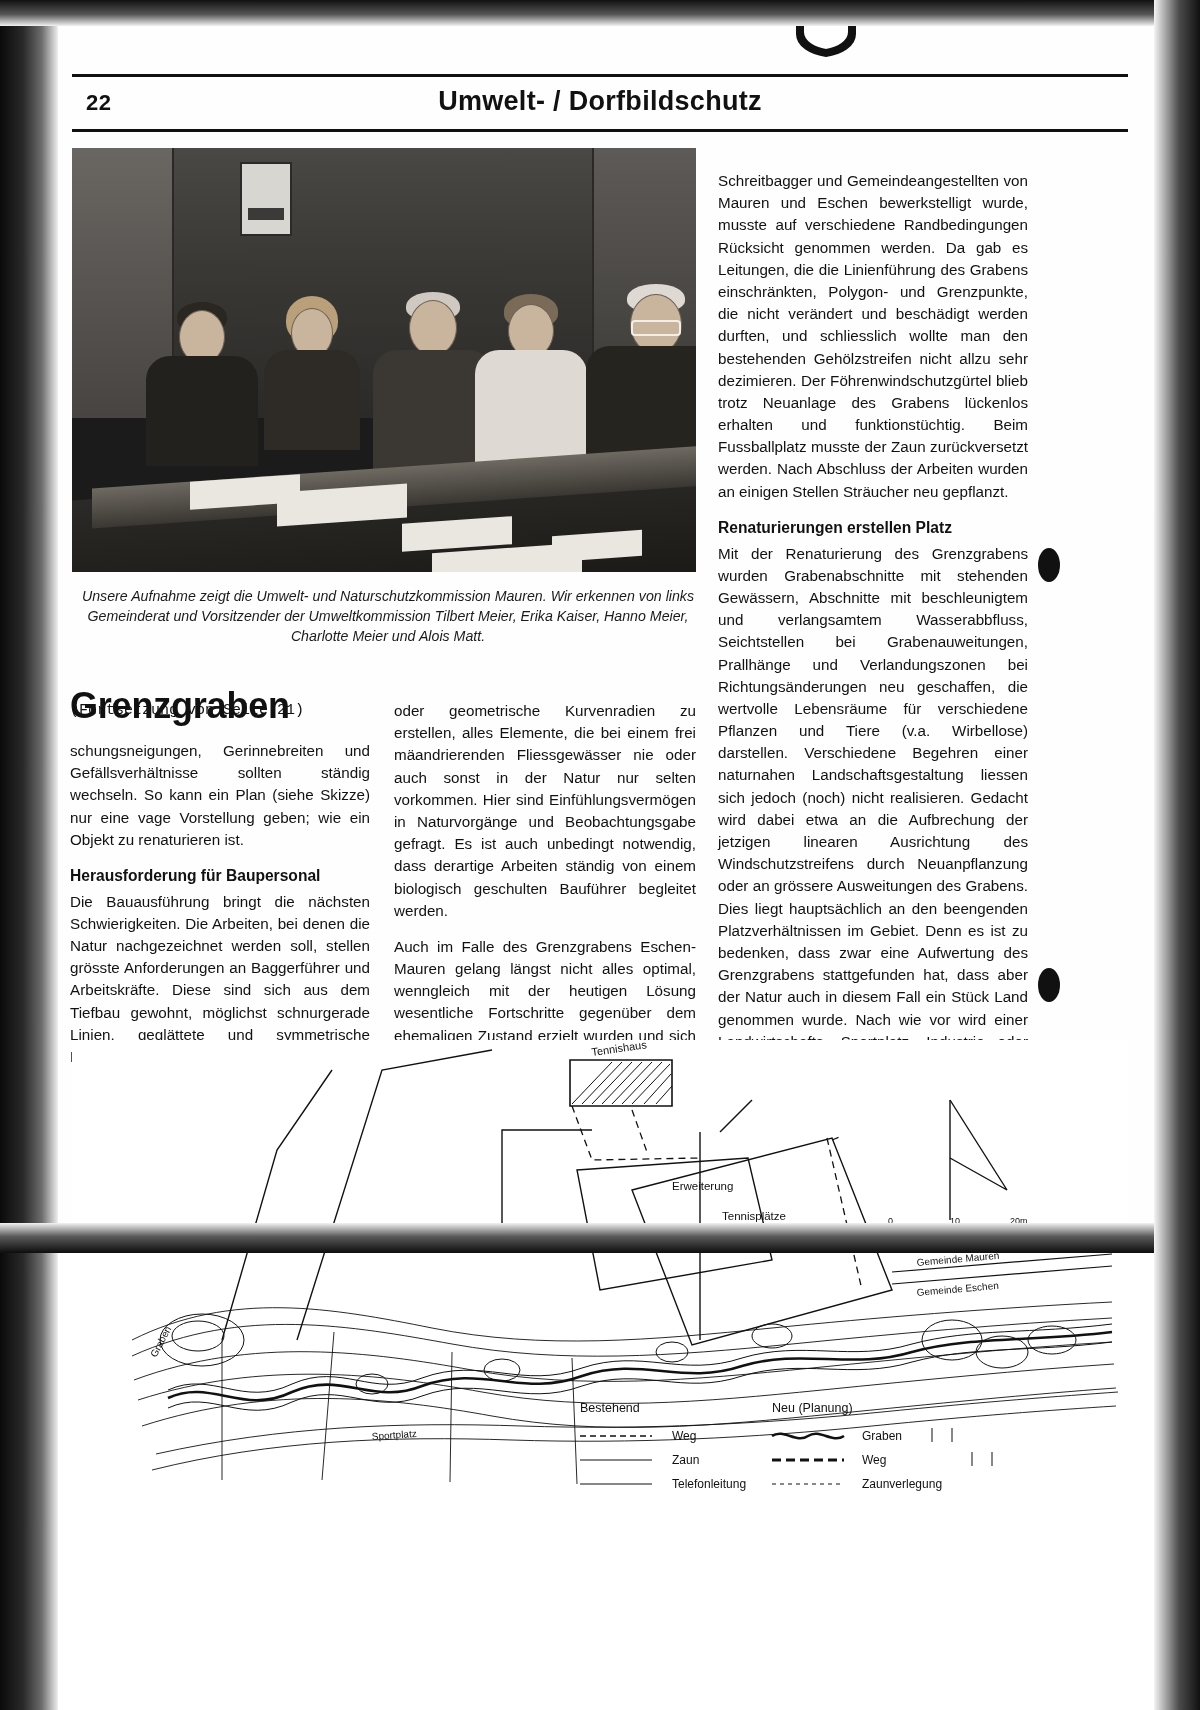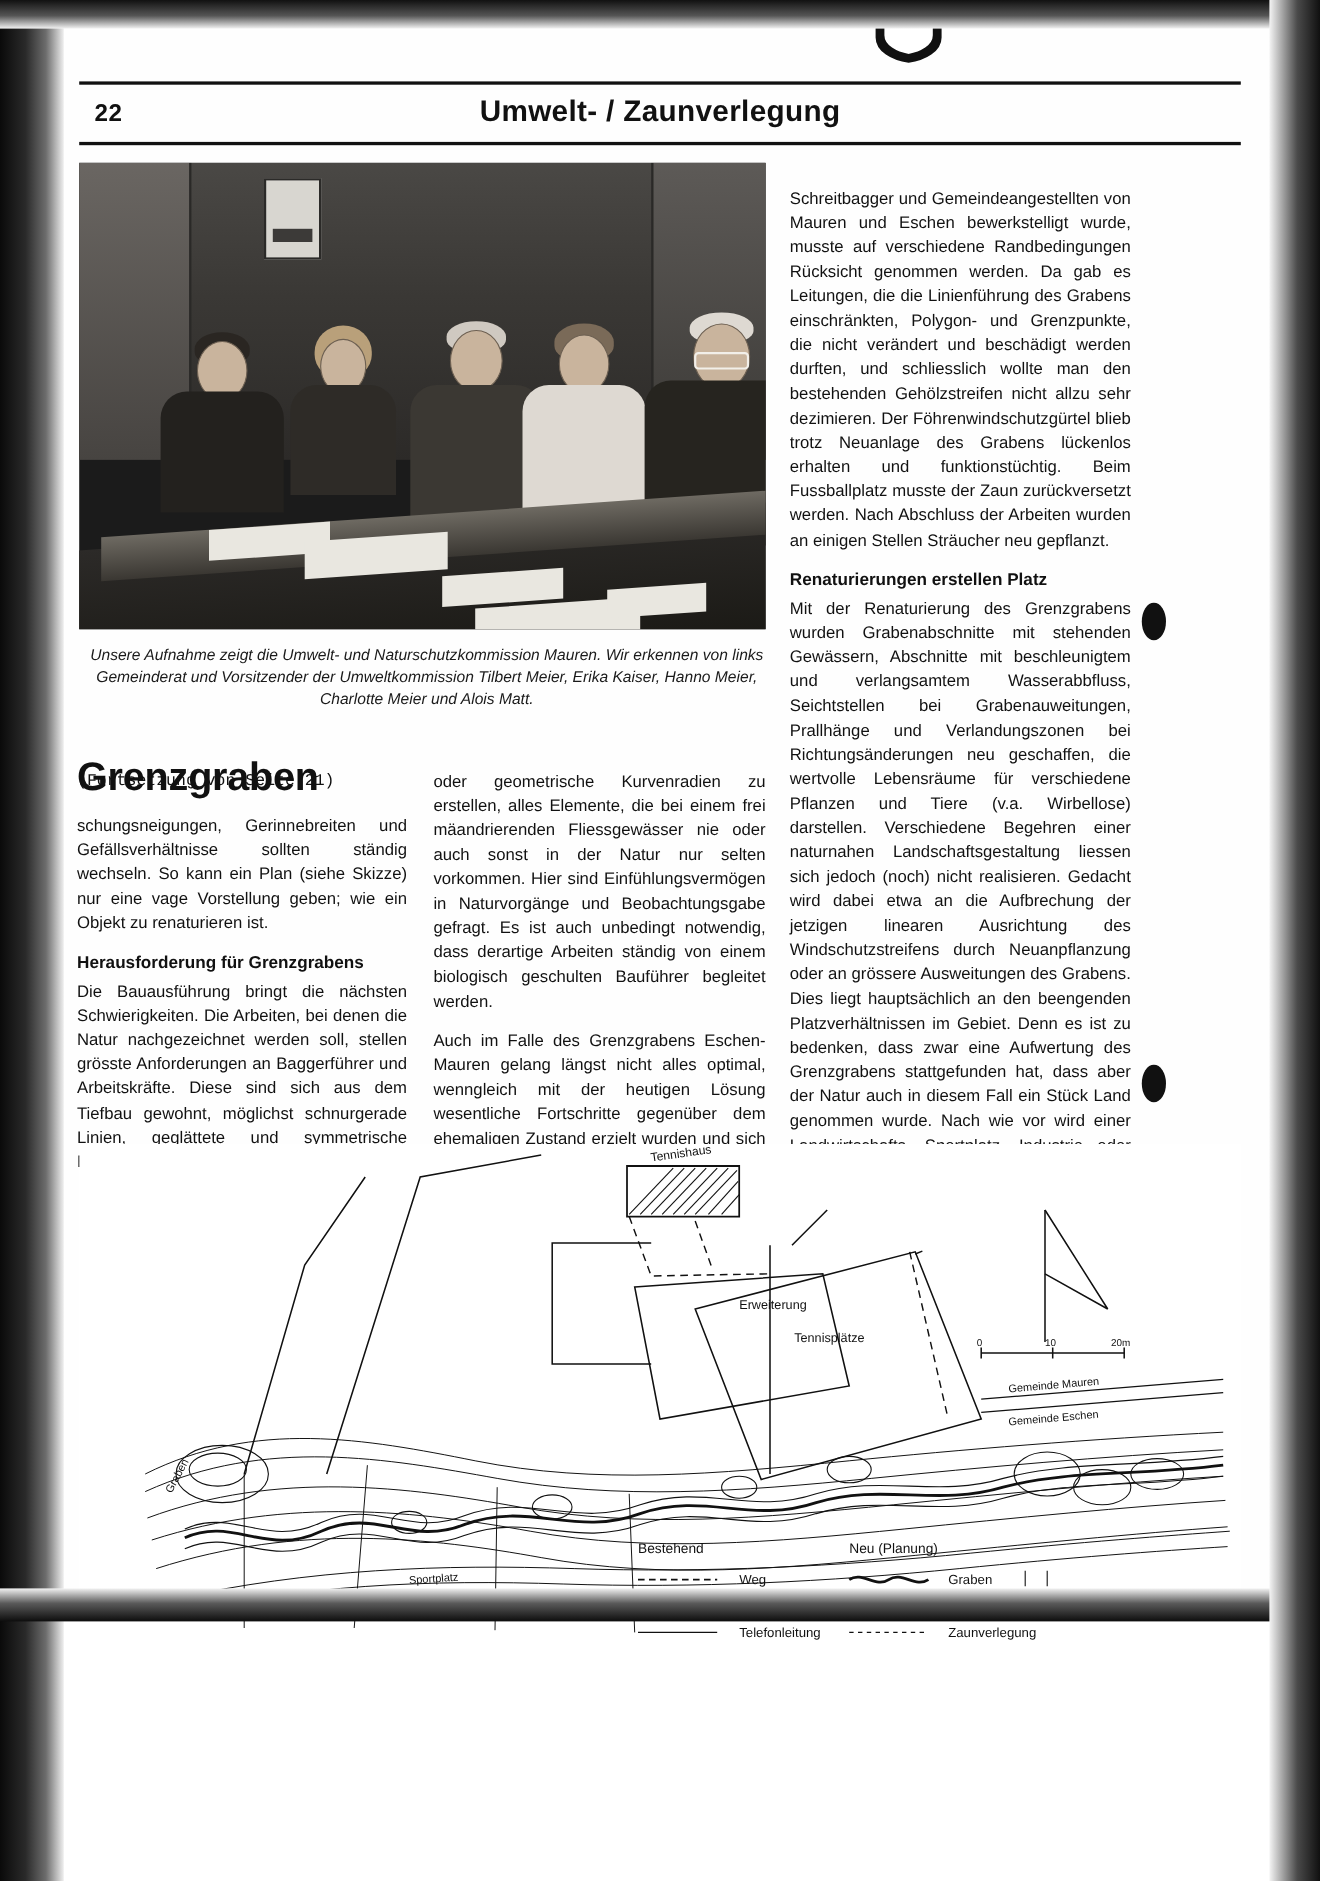--- a/index.html
+++ b/index.html
@@ -12,21 +12,21 @@
     height: 1710px;
     position: relative;
     font-family: "Liberation Sans", sans-serif;
     color: #111;
     overflow: hidden;
   }
   .page {
     position: absolute;
     left: 0; top: 0;
     width: 1200px;
-    height: 1474px;
+    height: 1253px;
     background: #fefefe;
   }
 
   
   .header {
     position: absolute;
     left: 72px;
     top: 74px;
     width: 1056px;
     height: 62px;
@@ -255,21 +255,21 @@
   }
 </style>
 </head>
 <body>
 
 <div class="page">
 
   <div class="header">
     <div class="rule-top"></div>
     <div class="page-number">22</div>
-    <div class="header-title">Umwelt- / Zaunverlegung</div>
+    <div class="header-title">Umwelt- / Dorfbildschutz</div>
     <div class="rule-bottom"></div>
   </div>
 
   <div class="crest">
     <svg width="62" height="80" viewBox="0 0 62 80">
       <path d="M2 2 H60 V56 C60 68 46 76 31 78 C16 76 2 68 2 56 Z" fill="#111" stroke="#111" stroke-width="2"></path>
       <path d="M8 8 H54 V54 C54 64 42 70 31 72 C20 70 8 64 8 54 Z" fill="#ffffff"></path>
       <path d="M8 8 H30 V38 L8 54 Z" fill="#ffffff"></path>
       <path d="M14 14 L44 46" stroke="#111" stroke-width="3"></path>
       <path d="M44 14 L14 46" stroke="#111" stroke-width="3"></path>
@@ -319,21 +319,21 @@
     <div class="paper p5"></div>
   </div>
 
   <div class="caption">Unsere Aufnahme zeigt die Umwelt- und Naturschutzkommission Mauren. Wir erkennen von links Gemeinderat und Vorsitzender der Umweltkommission Tilbert Meier, Erika Kaiser, Hanno Meier, Charlotte Meier und Alois Matt.</div>
 
   <div class="headline">Grenzgraben</div>
   <div class="subline">(Fortsetzung von Seite 21)</div>
 
   <div class="col col-1">
     <p>schungsneigungen, Gerinnebreiten und Gefällsverhältnisse sollten ständig wechseln. So kann ein Plan (siehe Skizze) nur eine vage Vorstellung geben; wie ein Objekt zu renaturieren ist.</p>
-    <h3>Herausforderung für Grenzgrabens</h3>
+    <h3>Herausforderung für Baupersonal</h3>
     <p>Die Bauausführung bringt die nächsten Schwierigkeiten. Die Arbeiten, bei denen die Natur nachgezeichnet werden soll, stellen grösste Anforderungen an Baggerführer und Arbeitskräfte. Diese sind sich aus dem Tiefbau gewohnt, möglichst schnurgerade Linien, geglättete und symmetrische Böschungen</p>
   </div>
 
   <div class="col col-2">
     <p>oder geometrische Kurvenradien zu erstellen, alles Elemente, die bei einem frei mäandrierenden Fliessgewässer nie oder auch sonst in der Natur nur selten vorkommen. Hier sind Einfühlungsvermögen in Naturvorgänge und Beobachtungsgabe gefragt. Es ist auch unbedingt notwendig, dass derartige Arbeiten ständig von einem biologisch geschulten Bauführer begleitet werden.</p>
     <p>Auch im Falle des Grenzgrabens Eschen-Mauren gelang längst nicht alles optimal, wenngleich mit der heutigen Lösung wesentliche Fortschritte gegenüber dem ehemaligen Zustand erzielt wurden und sich eine Vielzahl neuer Lebensraumnischen gebildet hat. Bei der Bauausführung, die mit einem</p>
   </div>
 
   <div class="col col-3">
     <p>Schreitbagger und Gemeindeangestellten von Mauren und Eschen bewerkstelligt wurde, musste auf verschiedene Randbedingungen Rücksicht genommen werden. Da gab es Leitungen, die die Linienführung des Grabens einschränkten, Polygon- und Grenzpunkte, die nicht verändert und beschädigt werden durften, und schliesslich wollte man den bestehenden Gehölzstreifen nicht allzu sehr dezimieren. Der Föhrenwindschutzgürtel blieb trotz Neuanlage des Grabens lückenlos erhalten und funktionstüchtig. Beim Fussballplatz musste der Zaun zurückversetzt werden. Nach Abschluss der Arbeiten wurden an einigen Stellen Sträucher neu gepflanzt.</p>

